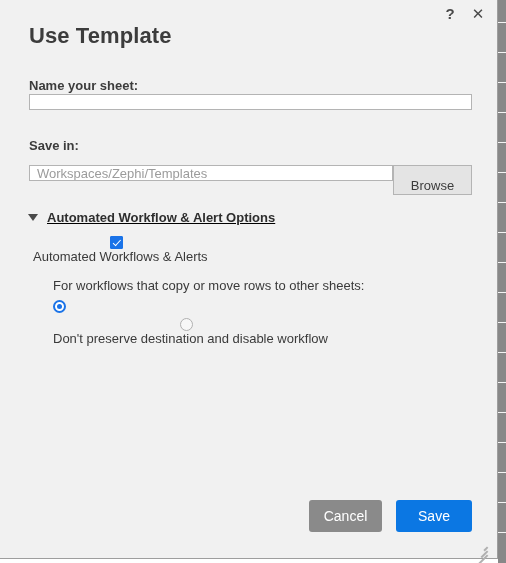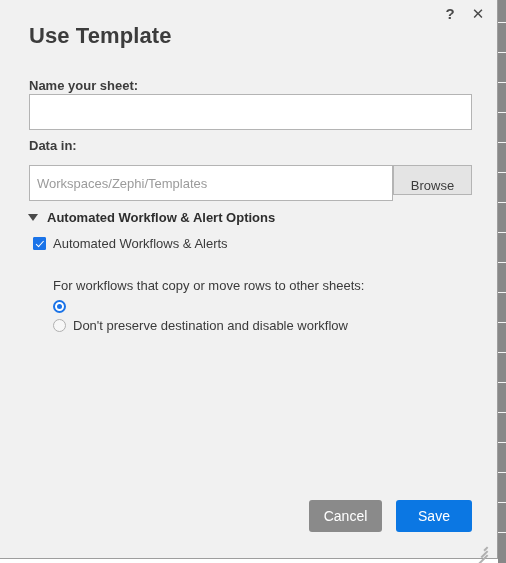--- a/index.html
+++ b/index.html
@@ -93,21 +93,21 @@
     color: #3c3c3c;
   }
   .label-name { top: 78px; }
   .label-savein { top: 138px; }
 
   
   .text-input {
     position: absolute;
     left: 29px;
     box-sizing: border-box;
-    height: 36px;
+    height: 16px;
     background: #ffffff;
     border: 1px solid #b4b4b4;
     font-family: "Liberation Sans", sans-serif;
     font-size: 13px;
     color: #333333;
     padding: 0 7px;
     outline: none;
   }
   .input-name {
     top: 94px;
@@ -137,21 +137,21 @@
   }
 
   
   .section-header {
     position: absolute;
     left: 28px;
     display: flex;
     align-items: center;
     cursor: pointer;
   }
-  .sec-workflow { top: 210px; }
+  .sec-workflow { top: 210px; text-decoration: underline; }
   .sec-data { top: 341px; }
 
   .tri {
     width: 0;
     height: 0;
     margin-right: 9px;
     flex: none;
   }
   .tri-down {
     border-left: 5.5px solid transparent;
@@ -201,20 +201,21 @@
     z-index: -1;
     transform: rotate(0.5deg);
   }
   .highlighted span { position: relative; z-index: 1; }
 
   
   .opt-row {
     position: absolute;
     display: flex;
     align-items: center;
+    flex-direction: column;
   }
   .opt-row .opt-label {
     font-size: 13px;
     color: #3a3a3a;
     white-space: nowrap;
   }
 
   .row-autoflow   { left: 33px; top: 236px; }
   .row-include    { left: 53px; top: 253px; }
   .row-note       { left: 53px; top: 278px; }
@@ -365,21 +366,21 @@
     <div class="win-controls">
       <span class="win-icon help">?</span>
       <span class="win-icon close">✕</span>
     </div>
 
     <div class="title">Use Template</div>
 
     <div class="field-label label-name">Name your sheet:</div>
     <input class="text-input input-name" type="text" autofocus="" value="" style="">
 
-    <div class="field-label label-savein">Data in:</div>
+    <div class="field-label label-savein">Save in:</div>
     <input class="text-input input-savein" type="text" placeholder="Workspaces/Zephi/Templates" style="">
     <button class="browse-btn">Browse</button>
 
     <div class="section-header sec-workflow">
       <span class="tri tri-down"></span>
       <span class="sec-title highlighted"><span>Automated Workflow &amp; Alert Options</span></span>
     </div>
 
     <div class="opt-row row-autoflow">
       <span class="cbox checked"></span>

